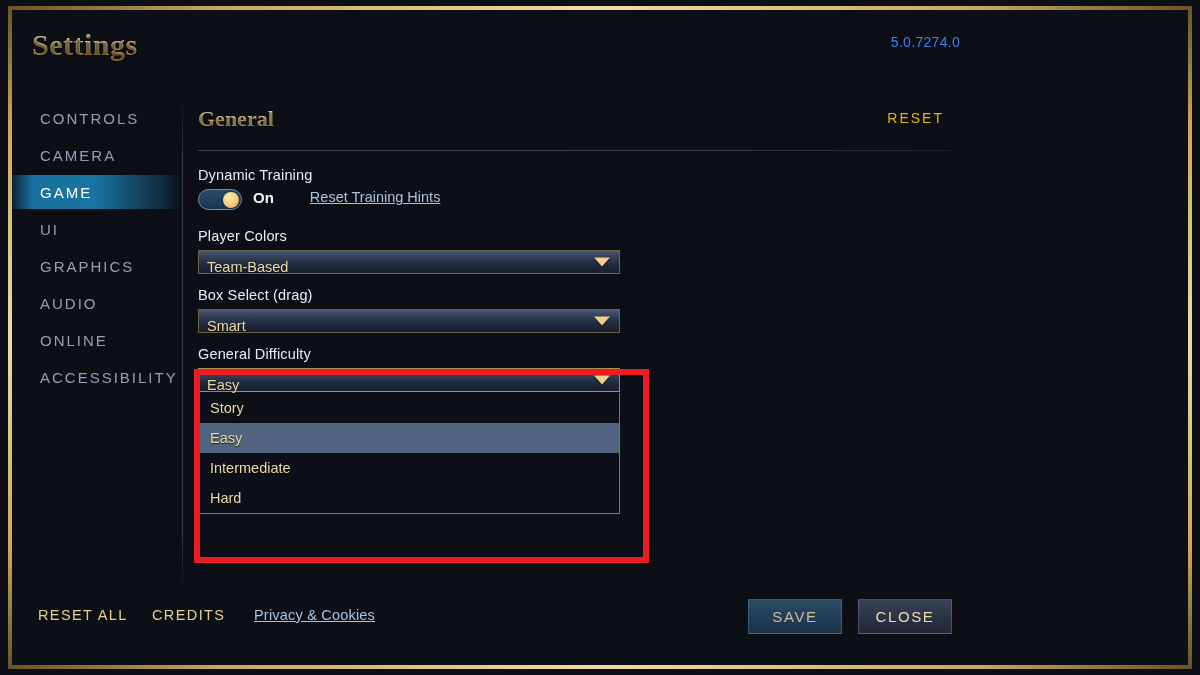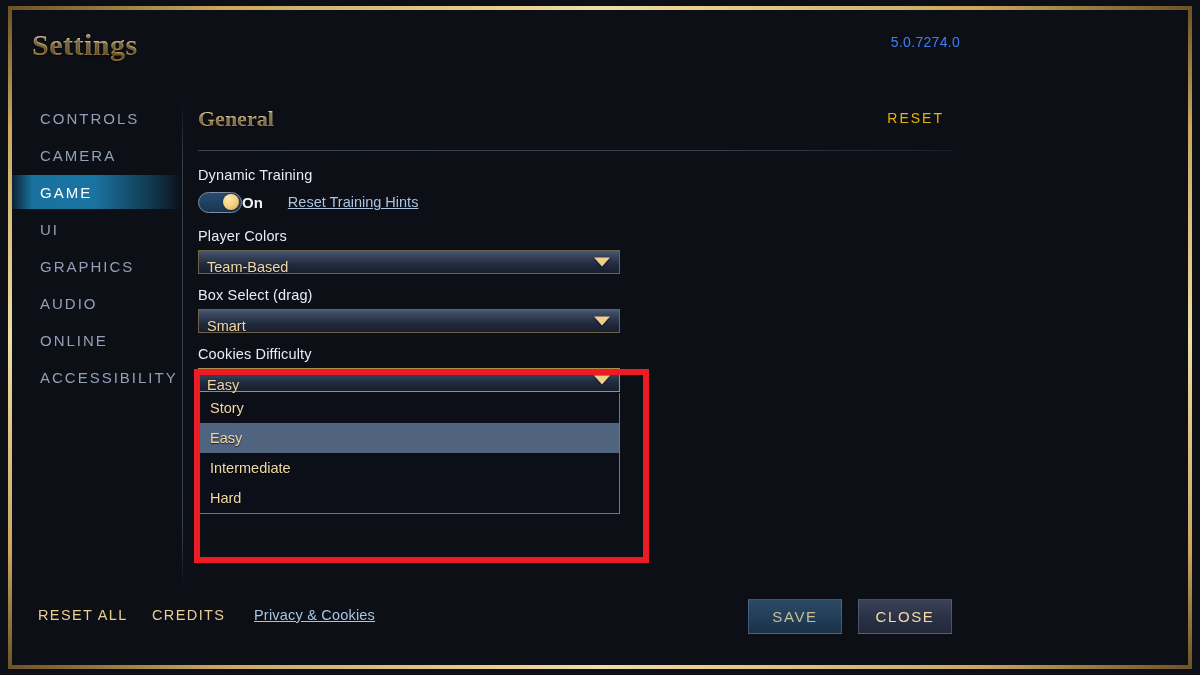--- a/index.html
+++ b/index.html
@@ -141,22 +141,21 @@
   .field-label {
     font-size: 14.5px;
     color: #e6ecf5;
     margin-bottom: 6px;
     letter-spacing: .15px;
   }
 
   
   .toggle-row {
     display: flex;
-    align-items: center;
-    gap: 0;
+    gap: 11px;
     height: 26px;
   }
   .toggle {
     width: 44px; height: 21px;
     border-radius: 11px;
     background: linear-gradient(180deg,#2a4a6e 0%, #20405f 55%, #1a3450 100%);
     border: 1px solid #7f8da4;
     position: relative;
     cursor: pointer;
   }
@@ -355,21 +354,21 @@
 
       <div class="field">
         <div class="field-label">Box Select (drag)</div>
         <div class="dropdown">
           <span class="value">Smart</span>
           <span class="caret"></span>
         </div>
       </div>
 
       <div class="field">
-        <div class="field-label">Cookies Difficulty</div>
+        <div class="field-label">General Difficulty</div>
         <div class="dropdown open">
           <span class="value">Easy</span>
           <span class="caret"></span>
           <div class="dd-list" id="difficulty-list">
               <div class="dd-option">
                 <span>Story</span>
               </div>
               <div class="dd-option selected">
                 <span>Easy</span>
               </div>

